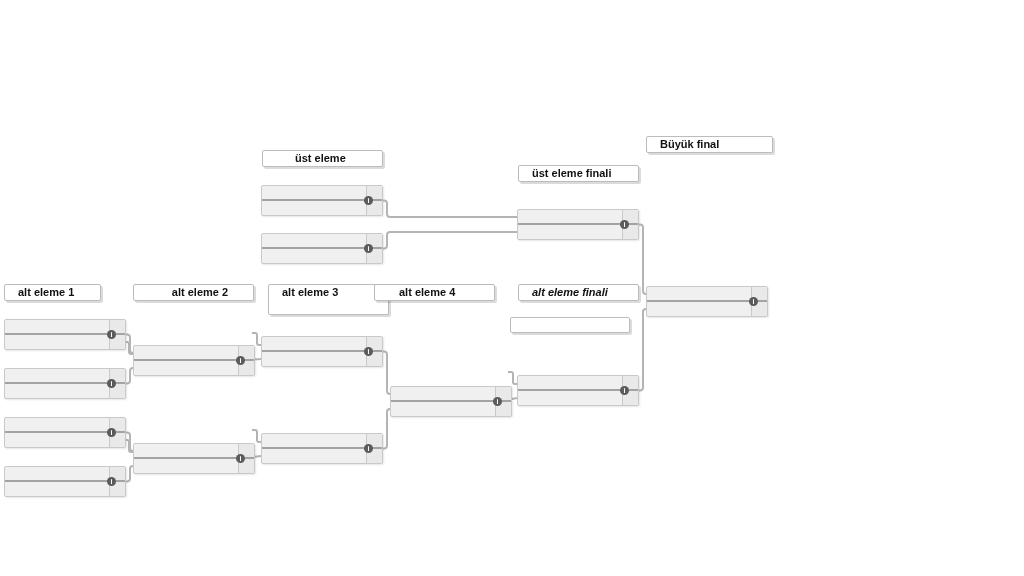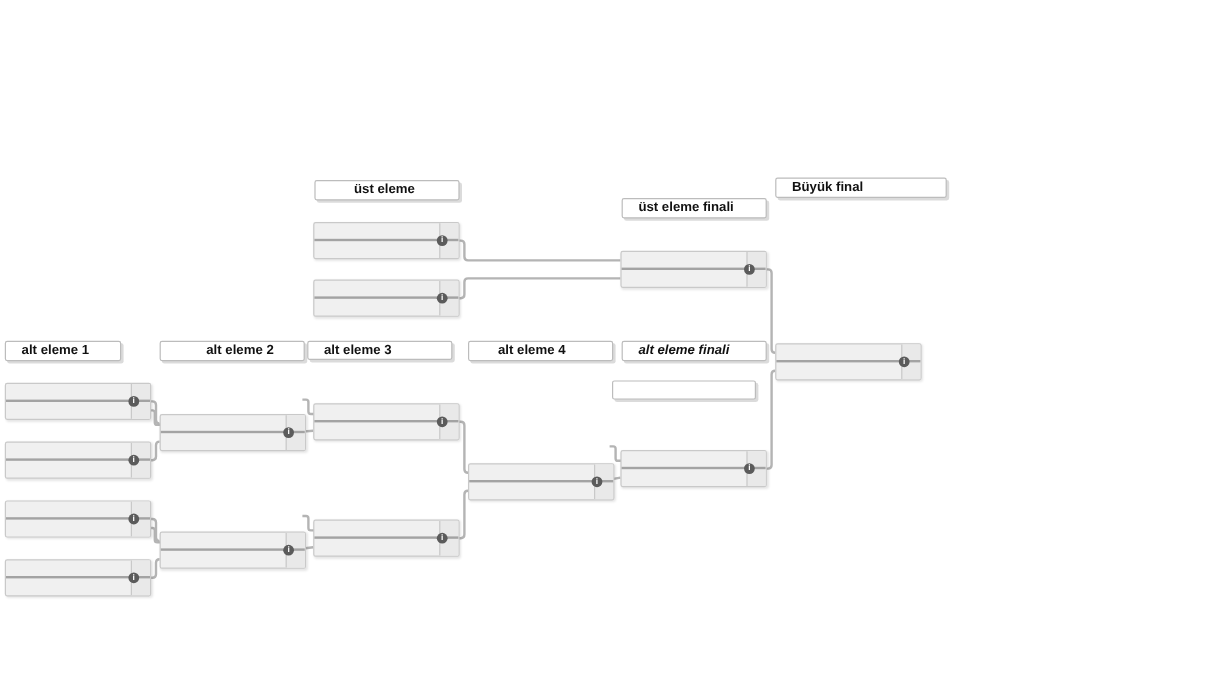--- a/index.html
+++ b/index.html
@@ -68,25 +68,25 @@
       <path d="M 498 401.5 L 517 398" fill="none" stroke="#b4b4b4" stroke-width="2" stroke-linejoin="round"></path>
       <path d="M 134 354 L 131 354 Q 129 354 129 352 L 129 344 Q 129 342 127 342 L 124 342" fill="none" stroke="#b4b4b4" stroke-width="2" stroke-linejoin="round"></path>
       <path d="M 134 452 L 131 452 Q 129 452 129 450 L 129 442 Q 129 440 127 440 L 124 440" fill="none" stroke="#b4b4b4" stroke-width="2" stroke-linejoin="round"></path>
       <path d="M 262 345 L 259 345 Q 257 345 257 343 L 257 335 Q 257 333 255 333 L 252 333" fill="none" stroke="#b4b4b4" stroke-width="2" stroke-linejoin="round"></path>
       <path d="M 262 442 L 259 442 Q 257 442 257 440 L 257 432 Q 257 430 255 430 L 252 430" fill="none" stroke="#b4b4b4" stroke-width="2" stroke-linejoin="round"></path>
       <path d="M 518 384 L 515 384 Q 513 384 513 382 L 513 374 Q 513 372 511 372 L 508 372" fill="none" stroke="#b4b4b4" stroke-width="2" stroke-linejoin="round"></path>
     </svg>
   <div id="headers-layer">
       <div class="header" style="left: 262px; top: 150px; width: 121px; height: 17px; padding-left: 32px;">üst eleme</div>
       <div class="header" style="left: 518px; top: 165px; width: 121px; height: 17px;">üst eleme finali</div>
-      <div class="header" style="left: 646px; top: 148px; width: 143px; height: 17px;">Büyük final</div>
+      <div class="header" style="left: 646px; top: 136px; width: 127px; height: 17px;">Büyük final</div>
       <div class="header" style="left: 4px; top: 284px; width: 97px; height: 17px;">alt eleme 1</div>
       <div class="header" style="left: 133px; top: 284px; width: 121px; height: 17px; text-align: center;">alt eleme 2</div>
-      <div class="header" style="left: 256px; top: 284px; width: 121px; height: 16px;">alt eleme 3</div>
-      <div class="header" style="left: 390px; top: 284px; width: 121px; height: 17px; padding-left: 24px;">alt eleme 4</div>
+      <div class="header" style="left: 268px; top: 284px; width: 121px; height: 31px;">alt eleme 3</div>
+      <div class="header" style="left: 374px; top: 284px; width: 121px; height: 17px; padding-left: 24px;">alt eleme 4</div>
       <div class="header" style="left: 518px; top: 284px; width: 121px; height: 17px; font-style: italic;">alt eleme finali</div>
       <div class="header" style="left: 510px; top: 317px; width: 120px; height: 16px;"></div>
     </div>
   <div id="matches-layer">
       <div class="match" style="left: 261px; top: 185px;">
         <div class="slot slot-top"></div>
         <div class="slot slot-bottom"></div>
         <div class="score-col"></div>
         <div class="divider"></div>
         <div class="info-icon">i</div>

